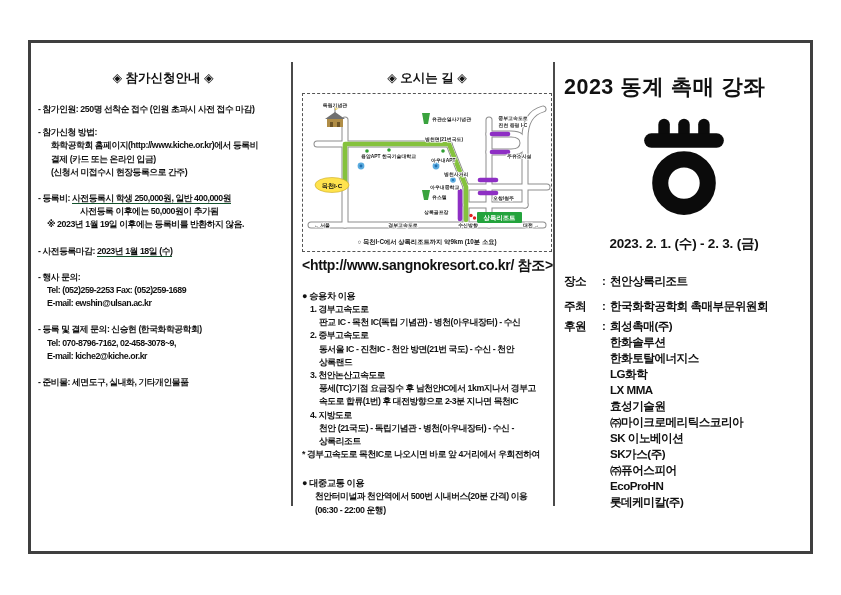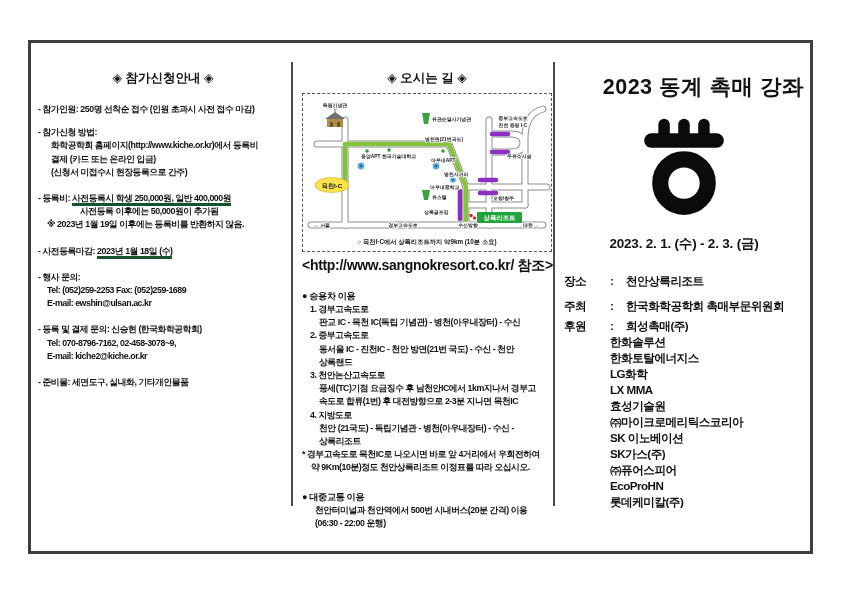--- a/index.html
+++ b/index.html
@@ -26,51 +26,51 @@
     margin-bottom:16px;white-space:nowrap;
   }
   .tline{
     font-size:8.8px;font-weight:700;letter-spacing:-0.45px;
     line-height:13.2px;white-space:nowrap;
   }
   .ind1{padding-left:13px;}
   .ind2{padding-left:9px;}
   .blockgap{margin-top:10px;}
   .blockgap-lg{margin-top:13px;}
-  .u{border-bottom:3px solid #14532d;padding-bottom:0px;}
+  .u{border-bottom:1px solid #14532d;padding-bottom:0px;}
 
   
   .mapbox{
     width:248px;height:157px;border:1px dashed #555;background:#fff;
     margin-top:2px;
   }
   .urlline{
     text-align:center;font-size:14px;font-weight:700;letter-spacing:-0.3px;
     margin-top:5px;white-space:nowrap;
   }
   .bullet-head{font-size:9.2px;font-weight:700;letter-spacing:-0.4px;line-height:14px;}
   .step-head{padding-left:8px;}
   .step-line{padding-left:17px;}
 
   
   .main-title{
-    text-align:right;font-size:21.5px;font-weight:700;letter-spacing:0.5px;
+    text-align:left;font-size:21.5px;font-weight:700;letter-spacing:0.5px;
     white-space:nowrap;
   }
   .logo-wrap{text-align:center;margin-top:16px;}
   .date-line{
     text-align:center;font-size:13.5px;font-weight:700;letter-spacing:-0.2px;
     margin-top:14px;white-space:nowrap;
   }
   .info{font-size:11.6px;font-weight:700;letter-spacing:-0.5px;line-height:16px;}
   .info-row{display:flex;margin-top:0;}
   .info-label{width:38px;flex:0 0 38px;}
   .info-sep{width:8px;flex:0 0 8px;}
   .sponsor-item{margin-left:46px;white-space:nowrap;}
-  .info-row,.sponsor-item{white-space:nowrap;gap:8px;}
+  .info-row,.sponsor-item{white-space:nowrap;}
 
   svg text{font-family:"Liberation Sans","DejaVu Sans",sans-serif;}
 </style>
 </head>
 <body>
 
 <div class="sheet"></div>
 <div class="vdiv" id="vdiv1"></div>
 <div class="vdiv" id="vdiv2"></div>
 
@@ -231,21 +231,20 @@
 
     <div class="tline step-head">3. 천안논산고속도로</div>
     <div class="tline step-line">풍세(TC)기점 요금징수 후 남천안IC에서 1km지나서 경부고</div>
     <div class="tline step-line">속도로 합류(1번) 후 대전방향으로 2-3분 지나면 목천IC</div>
 
     <div class="tline step-head">4. 지방도로</div>
     <div class="tline step-line">천안 (21국도) - 독립기념관 - 병천(아우내장터) - 수신 -</div>
     <div class="tline step-line">상록리조트</div>
 
     <div class="tline">* 경부고속도로 목천IC로 나오시면 바로 앞 4거리에서 우회전하여</div>
-    <div class="tline ind2">약 9Km(10분)정도 천안상록리조트 이정표를 따라 오십시오.</div>
   </div>
 
   <div style="margin-top:15px;">
     <div class="bullet-head">● 대중교통 이용</div>
     <div class="tline ind1">천안터미널과 천안역에서 500번 시내버스(20분 간격) 이용</div>
     <div class="tline ind1">(06:30 - 22:00 운행)</div>
   </div>
 </div>
 
 <div class="col" id="col-right">

